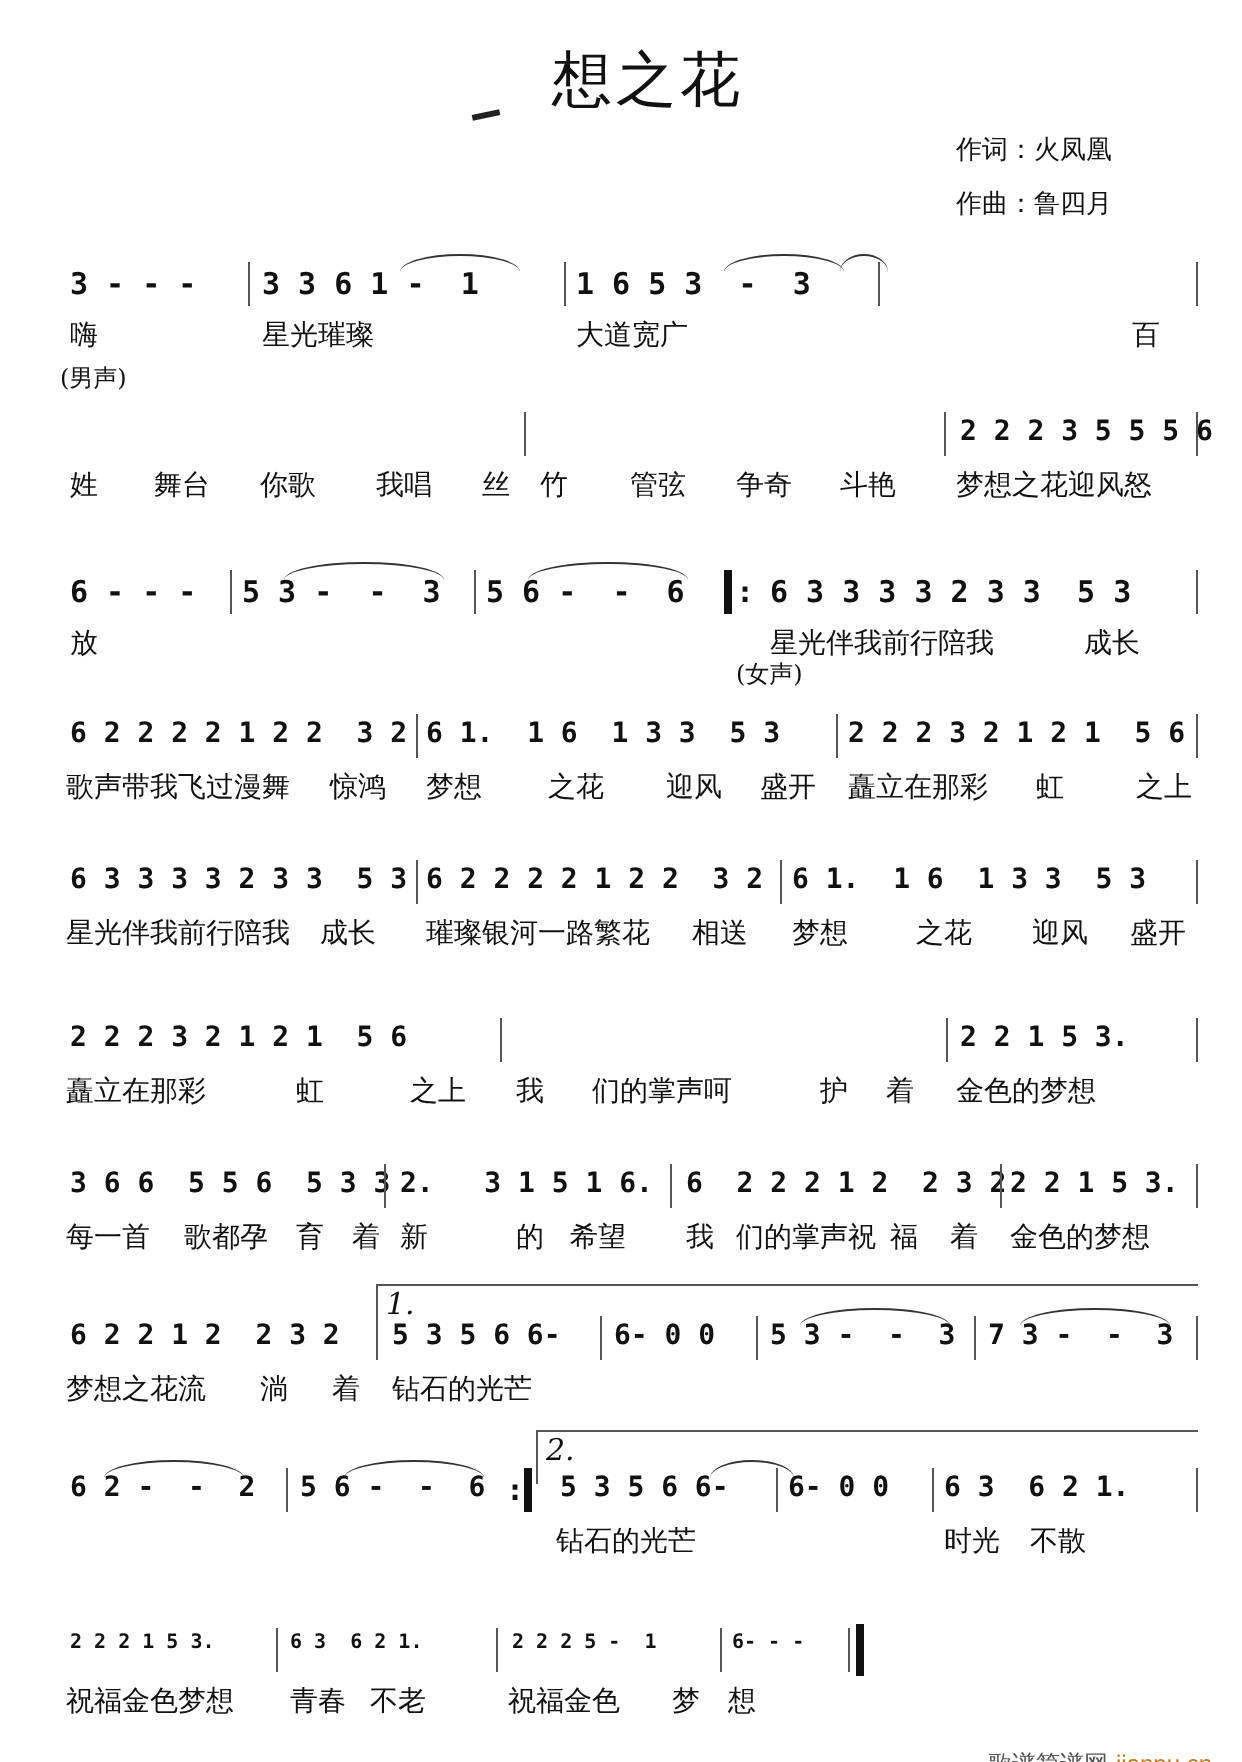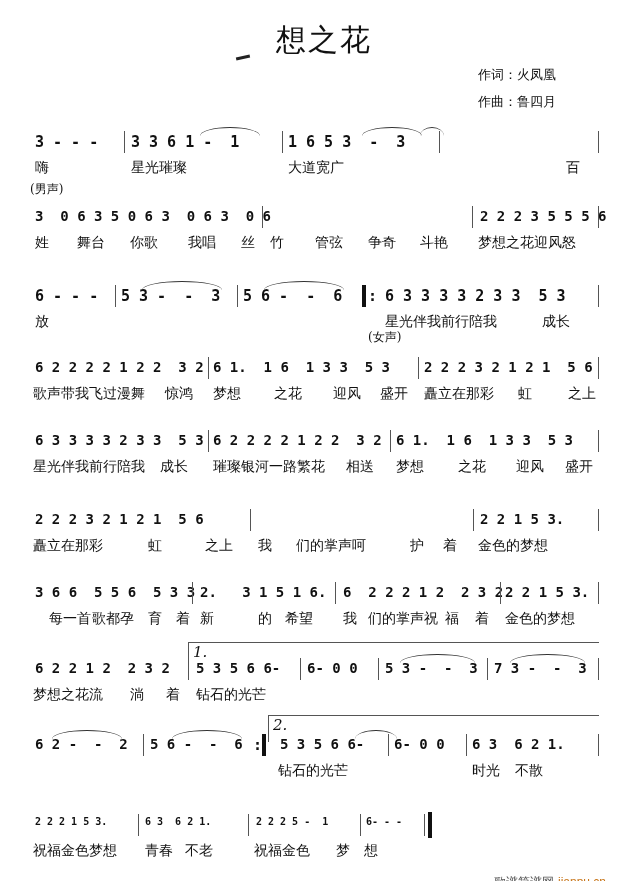--- a/index.html
+++ b/index.html
@@ -50,21 +50,20 @@
     <span class="ly" style="left:35px">嗨</span>
     <span class="ly" style="left:131px">星光璀璨</span>
     <span class="ly" style="left:288px">大道宽广</span>
     <span class="ly" style="left:566px">百</span>
   </div>
   <span class="note-small" style="left:30px;top:48px">(男声)</span>
 </div>
 
 <div class="row" style="top:208px;">
   <div class="notes" style="font-size:14px">
-    <span class="seg" style="left:35px">3  0 6 3 5 0 6 3  0 6 3  0 6</span>
     <span class="bar" style="left:262px"></span>
     <span class="bar" style="left:472px"></span>
     <span class="seg" style="left:480px">2 2 2 3 5 5 5 6</span>
     <span class="bar" style="left:598px"></span>
   </div>
   <div class="lyrics">
     <span class="ly" style="left:35px">姓</span>
     <span class="ly" style="left:77px">舞台</span>
     <span class="ly" style="left:130px">你歌</span>
     <span class="ly" style="left:188px">我唱</span>
@@ -167,21 +166,21 @@
     <span class="seg" style="left:35px">3 6 6  5 5 6  5 3 3</span>
     <span class="bar" style="left:192px"></span>
     <span class="seg" style="left:200px">2.   3 1 5 1 6.</span>
     <span class="bar" style="left:335px"></span>
     <span class="seg" style="left:343px">6  2 2 2 1 2  2 3 2</span>
     <span class="bar" style="left:500px"></span>
     <span class="seg" style="left:505px">2 2 1 5 3.</span>
     <span class="bar" style="left:598px"></span>
   </div>
   <div class="lyrics">
-    <span class="ly" style="left:49px">每一首</span>
+    <span class="ly" style="left:33px">每一首</span>
     <span class="ly" style="left:92px">歌都孕</span>
     <span class="ly" style="left:148px">育</span>
     <span class="ly" style="left:176px">着</span>
     <span class="ly" style="left:200px">新</span>
     <span class="ly" style="left:258px">的</span>
     <span class="ly" style="left:285px">希望</span>
     <span class="ly" style="left:343px">我</span>
     <span class="ly" style="left:368px">们的掌声祝</span>
     <span class="ly" style="left:445px">福</span>
     <span class="ly" style="left:475px">着</span>

